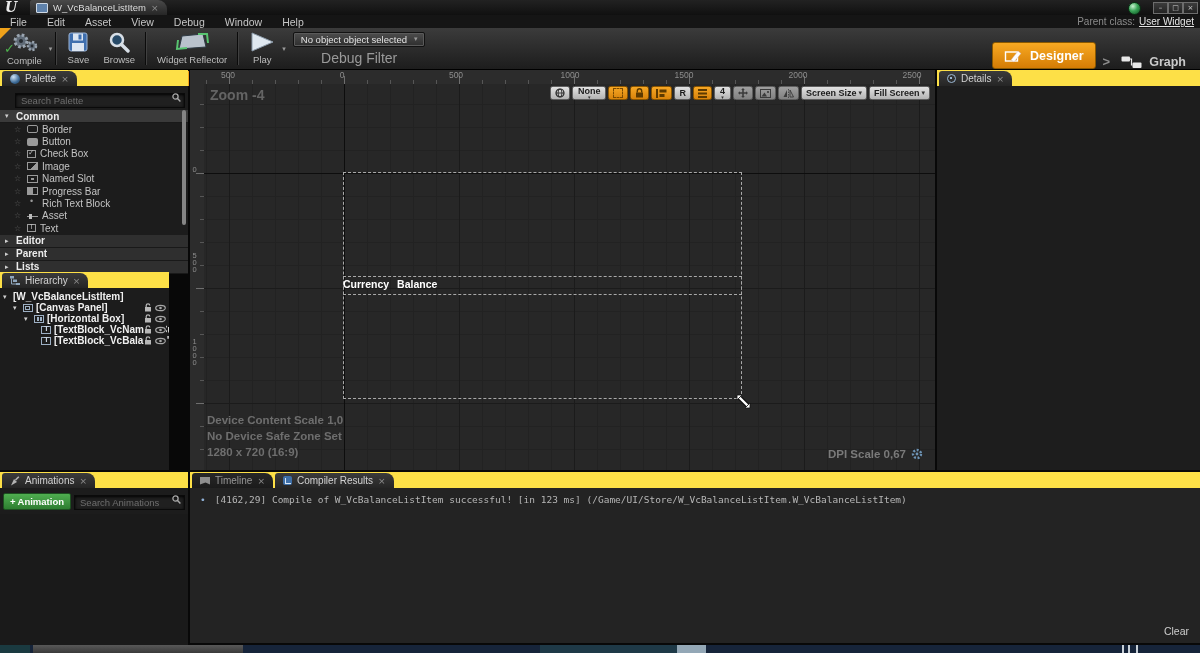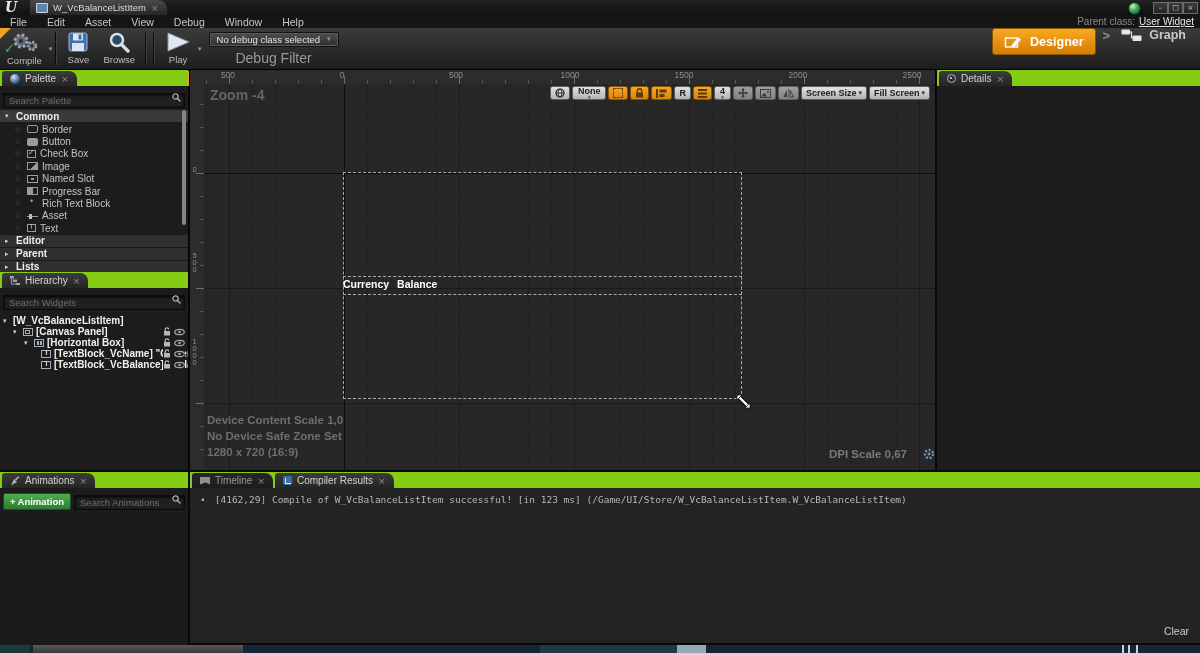--- a/index.html
+++ b/index.html
@@ -30,34 +30,34 @@
   .tb-item{display:flex;flex-direction:column;align-items:center;justify-content:center;gap:1px;
            padding:0 7px;font-size:9.5px;color:#bdbdbd;position:relative;}
   .tb-caret{color:#9a9a9a;font-size:7px;align-self:center;font-family:"DejaVu Sans",sans-serif;}
   .tb-row{display:flex;align-items:center;}
   .compile-check{position:absolute;left:4px;bottom:10px;color:#4db34d;font-weight:bold;font-size:13px;
                  font-family:"DejaVu Sans",sans-serif;}
   .debug-box{height:13px;background:linear-gradient(#4d4d4d,#2e2e2e);border:1px solid #121212;
              box-shadow:inset 0 0 0 1px #5a5a5a;border-radius:2px;font-size:9.5px;color:#e4e4e4;
              display:flex;align-items:center;padding:0 7px;gap:7px;}
   .debug-caption{font-size:14px;color:#9a9a9a;margin-top:2px;}
-  .tb-right{margin-left:auto;display:flex;align-items:flex-start;gap:7px;padding-right:10px;}
+  .tb-right{margin-left:auto;display:flex;align-items:flex-end;gap:7px;padding-right:10px;}
   .btn-designer{display:flex;align-items:center;gap:7px;background:linear-gradient(#f8a922,#d47c05);
                 border:1px solid #8a5800;border-radius:3px;height:25px;padding:0 11px;color:#fff;
                 font-weight:bold;font-size:12.5px;}
   .btn-graph{display:flex;align-items:center;gap:7px;color:#c9c9c9;font-size:12.5px;font-weight:bold;padding:0 4px;}
   .gt-sep{color:#8d8d8d;font-size:13px;font-weight:bold;}
   .corner-marker{width:0;height:0;border-top:11px solid #f0a21a;border-right:11px solid transparent;}
   
   .panel{background:#1c1c1c;}
-  .tabwell{height:16px;background:#84cc16;display:flex;align-items:flex-end;padding-left:2px;gap:2px;}
+  .tabwell{height:16px;background:#fde047;display:flex;align-items:flex-end;padding-left:2px;gap:2px;}
   .ptab{height:15px;display:flex;align-items:center;gap:5px;padding:0 8px;
         background:linear-gradient(#3b3b3b,#252525);border-radius:3px 8px 0 0;font-size:10px;color:#d2d2d2;}
   .ptab.inactive{background:linear-gradient(#272727,#1b1b1b);color:#969696;}
-  .search-row{position:relative;margin:4px 3px 2px 3px;}
+  .search-row{position:relative;margin:4px 3px 2px 15px;}
   .search-input{width:100%;box-sizing:border-box;height:15px;background:#202020;border:1px solid #0a0a0a;
                 box-shadow:inset 0 1px 3px #000;color:#bdbdbd;font-size:9.5px;padding:0 16px 0 5px;outline:none;
                 font-family:"Liberation Sans",sans-serif;}
   .search-input::placeholder{color:#6e6e6e;}
   .search-glass{position:absolute;right:4px;top:3px;}
   
   .cat-header{height:12px;background:#3a3a3a;border-bottom:1px solid #191919;display:flex;align-items:center;
               gap:4px;padding:0 5px;font-size:10px;font-weight:bold;color:#ececec;}
   .cat-header.collapsed{background:#2f2f2f;}
   .tri{color:#cfcfcf;font-size:7px;width:7px;font-family:"DejaVu Sans",sans-serif;}
@@ -110,42 +110,42 @@
                        linear-gradient(90deg,#222 1px,transparent 1px),linear-gradient(#222 1px,transparent 1px);
       background-size:115px 115px,115px 115px,23px 23px,23px 23px;
       background-position:25px 89px,25px 89px,2px 20px,2px 20px;}
   .origin-v{left:140px;top:0;bottom:0;width:1px;background:#0d0d0d;}
   .origin-h{top:89px;left:0;right:0;height:1px;background:#0d0d0d;}
   .sel-outer{left:139px;top:88px;width:397px;height:225px;border:1px dashed #a9a9a9;}
   .sel-hbox{left:139px;top:192px;width:397px;height:17px;border:1px dashed #a9a9a9;}
   .preview-text{left:139px;top:194px;display:flex;gap:8px;font-size:10.5px;font-weight:bold;color:#fff;}
   .zoom-label{left:6px;top:3px;font-size:14px;font-weight:bold;color:#646464;}
   .canvas-info{left:3px;top:328px;font-size:11.5px;font-weight:bold;color:#6e6e6e;line-height:16px;}
-  .dpi-row{right:0;top:364px;display:flex;align-items:flex-start;gap:16px;font-size:11.5px;font-weight:bold;color:#7a7a7a;}
+  .dpi-row{right:12px;top:364px;display:flex;align-items:flex-start;gap:5px;font-size:11.5px;font-weight:bold;color:#7a7a7a;}
   .canvas-toolbar{top:2px;right:5px;display:flex;gap:2px;align-items:center;}
   .cbtn{height:14px;min-width:14px;display:flex;align-items:center;justify-content:center;
         background:linear-gradient(#e2e2e2,#b3b3b3);border:1px solid #5f5f5f;border-radius:2.5px;
         font-size:9px;font-weight:bold;color:#1c1c1c;padding:0 4px;gap:2px;box-sizing:border-box;}
   .cbtn.orange{background:linear-gradient(#f6a725,#d8830b);border-color:#8a5500;color:#5d3a00;}
   .cbtn.dim{background:linear-gradient(#9f9f9f,#818181);color:#3b3b3b;}
   .cbtn.col{flex-direction:column;gap:0;line-height:8px;padding:0 5px;}
   .mini-caret{font-size:5px;line-height:4px;color:#333;font-family:"DejaVu Sans",sans-serif;}
   .dash-ic{width:8px;height:8px;border:1px dashed #7a4a00;}
   
   .details{left:937px;top:70px;width:263px;height:400px;}
   .output{left:190px;top:472px;width:1010px;height:171px;}
   .log-row{display:flex;gap:9px;padding:6px 10px;font-family:"DejaVu Sans Mono",monospace;font-size:9.5px;color:#b6b6b6;}
   .log-bullet{color:#8fb0d6;}
   .clear-btn{position:absolute;right:11px;bottom:6px;font-size:10.5px;color:#cdcdcd;margin-top:29px;}
   .animations{left:0;top:472px;width:188px;height:171px;}
   .anim-toolbar{display:flex;align-items:center;gap:3px;margin:4px 3px;}
   .btn-anim{height:15px;background:linear-gradient(#4fae50,#2e7d31);border:1px solid #1d4f20;border-radius:2px;
             color:#fff;font-size:9.5px;font-weight:bold;display:flex;align-items:center;padding:0 6px;gap:2px;flex:0 0 auto;}
   .palette-panel{left:0;top:70px;width:188px;height:198px;}
-  .hier-panel{left:0;top:272px;width:188px;height:198px;}
+  .hier-panel{left:0;top:272px;width:169px;height:198px;}
   
   .taskbar{left:0;top:645px;width:1200px;height:8px;background:#16243a;}
   .tseg{position:absolute;top:0;height:8px;}
   .tab-icon-sphere{width:10px;height:10px;border-radius:50%;background:radial-gradient(circle at 35% 30%,#cfe4f5,#3c6a96 60%,#1c3a58);}
   .tl-icon{width:10px;height:8px;background:#8e8e8e;clip-path:polygon(0 0,100% 0,100% 100%,55% 75%,0 100%);}
   .cr-icon{width:9px;height:9px;background:#3e6fa8;border-radius:2px;position:relative;}
   .cr-icon::after{content:"";position:absolute;left:2px;top:2px;width:5px;height:5px;border-left:1.5px solid #d8e6f4;border-bottom:1.5px solid #d8e6f4;}
   .det-icon{width:9px;height:9px;border-radius:50%;border:1.5px solid #9bb8d4;box-sizing:border-box;position:relative;}
   .det-icon::after{content:"";position:absolute;left:2px;top:2px;width:2px;height:2px;background:#9bb8d4;}
 </style>
@@ -205,33 +205,41 @@
       <span>Save</span>
     </div>
     <div class="tb-item">
       <svg width="24" height="21">
         <circle cx="10" cy="8" r="6" fill="#274a68" stroke="#d7dee6" stroke-width="2.5"></circle>
         <line x1="14.5" y1="12.5" x2="21" y2="19" stroke="#d7dee6" stroke-width="3.4" stroke-linecap="round"></line>
       </svg>
       <span>Browse</span>
     </div>
     <div class="tb-sep"></div>
+    <div class="tb-item">
+      <svg width="34" height="21">
+        <polygon points="7,4 28,2 31,15 4,17" fill="#b9c2cc" stroke="#2e3a44" stroke-width="1"></polygon>
+        <polyline points="3,8 2,17 12,16" fill="none" stroke="#58c470" stroke-width="2"></polyline>
+        <polyline points="23,2 32,2 33,11" fill="none" stroke="#58c470" stroke-width="2"></polyline>
+      </svg>
+      <span>Widget Reflector</span>
+    </div>
     <div class="tb-sep"></div>
     <div class="tb-row">
       <div class="tb-item">
         <svg width="26" height="21">
           <polygon points="3,1 24,10 3,19" fill="#dfe8f0" stroke="#8a99a8" stroke-width="1"></polygon>
         </svg>
         <span>Play</span>
       </div>
       <span class="tb-caret">▾</span>
     </div>
     <div class="tb-item">
       <div class="debug-box">
-        <span>No debug class selected</span>
+        <span>No object object selected</span>
         <span class="tb-caret">▾</span>
       </div>
       <div class="debug-caption">Debug Filter</div>
     </div>
     <div class="tb-right">
       <div class="btn-designer">
         <svg width="19" height="15">
           <rect x="1.5" y="4" width="12" height="9" fill="none" stroke="#ffffff" stroke-width="1.4"></rect>
           <path d="M7 12 L14 3 L17 5.5 L10 14 Z" fill="#fdfdfd" stroke="#caa" stroke-width="0.4"></path>
         </svg>
@@ -335,27 +343,20 @@
       <div class="ptab">
         <svg width="10" height="9">
           <rect x="0" y="0" width="4" height="2.5" fill="#8fa6bd"></rect>
             <rect x="3" y="3.5" width="4" height="2.5" fill="#8fa6bd"></rect>
           <rect x="6" y="7" width="4" height="2" fill="#8fa6bd"></rect>
             <path d="M1.5 2.5 V8 H6" stroke="#8fa6bd" fill="none"></path>
         </svg>
         <span>Hierarchy</span>
         <span class="tab-close">×</span>
       </div>
-    </div>
-    <div class="search-row">
-      <input class="search-input" placeholder="Search Widgets" style="">
-      <svg class="search-glass" width="9" height="9">
-        <circle cx="3.5" cy="3.5" r="2.6" fill="none" stroke="#a9a9a9" stroke-width="1.3"></circle>
-        <line x1="5.5" y1="5.5" x2="8.4" y2="8.4" stroke="#a9a9a9" stroke-width="1.4"></line>
-      </svg>
     </div>
     <div style="padding-top:3px;">
       <div class="h-row" style="padding-left:3px;background:#1c1c1c;">
         <span class="tri">▾</span>
         <span>[W_VcBalanceListItem]</span>
       </div>
       <div class="h-row" style="padding-left:13px;background:#1c1c1c;">
         <span class="tri">▾</span>
         <span class="hic canvas"></span>
         <span>[Canvas Panel]</span>

